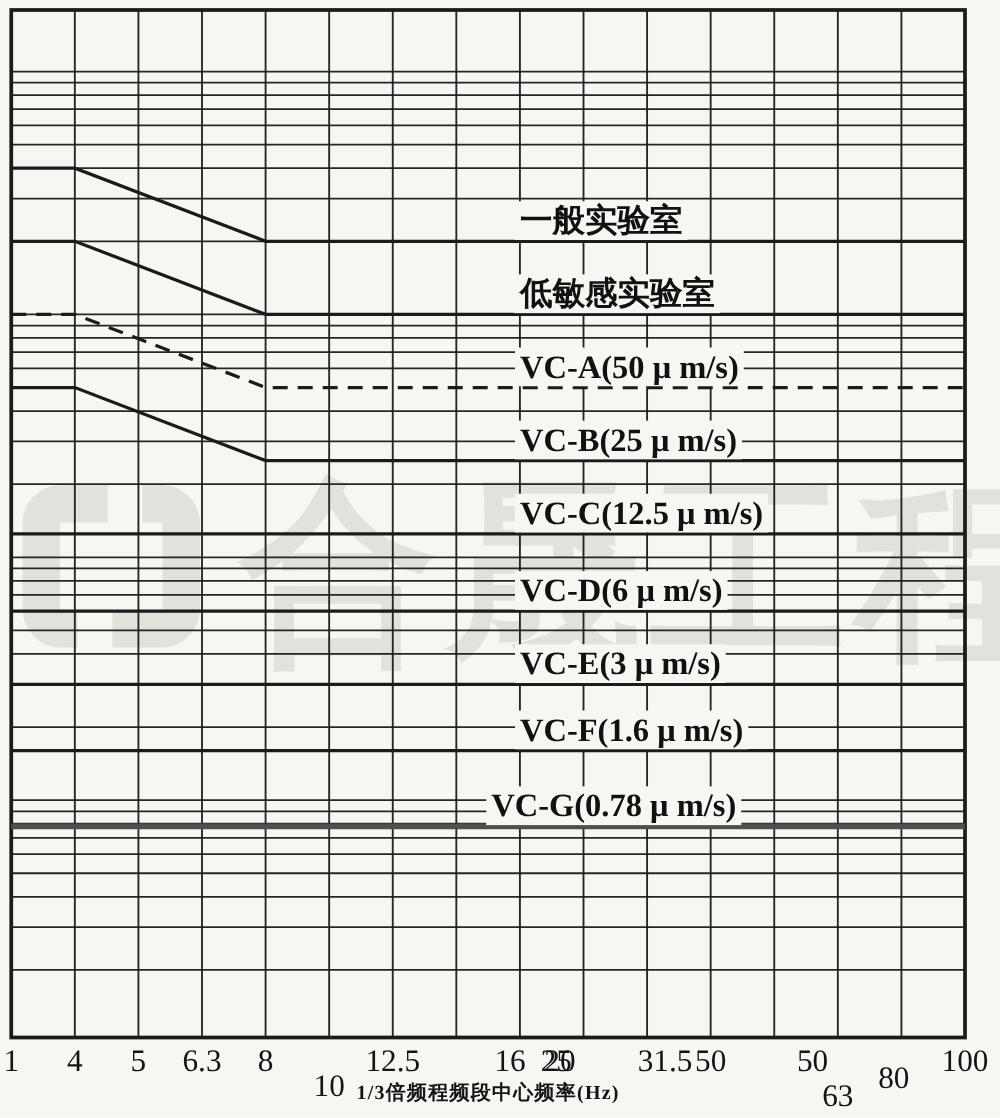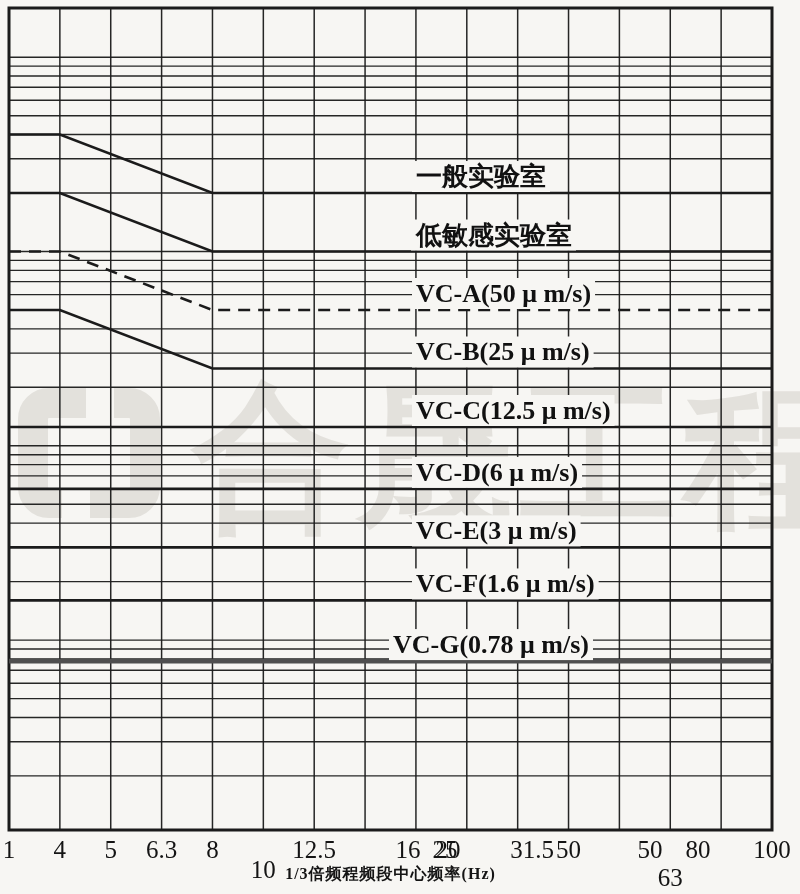--- a/index.html
+++ b/index.html
@@ -126,18 +126,18 @@
       <div class="x-tick" style="left: 212.467px;">8</div>
       <div class="x-tick" style="left: 263.333px; margin-top: 20px;">10</div>
       <div class="x-tick" style="left: 314.2px; font-family: Liberation Serif, serif;">12.5</div>
       <div class="x-tick" style="left: 363px; margin-left: 45px;">16</div>
       <div class="x-tick" style="left: 415.933px; margin-left: 32px;">20</div>
       <div class="x-tick" style="left: 445px;">25</div>
       <div class="x-tick" style="left: 532px;">31.5</div>
       <div class="x-tick" style="left: 568.533px;">50</div>
       <div class="x-tick" style="left: 650px;">50</div>
       <div class="x-tick" style="left: 670.267px; margin-top: 28px;">63</div>
-      <div class="x-tick" style="left: 698px;">80</div>
+      <div class="x-tick" style="left: 715px; margin-top: 13px;">80</div>
       <div class="x-tick" style="left: 772px; text-align: right;">100</div>
     </div>
 
   <div class="x-title">1/3倍频程频段中心频率(Hz)</div>
 </div>
 
 </body></html>

